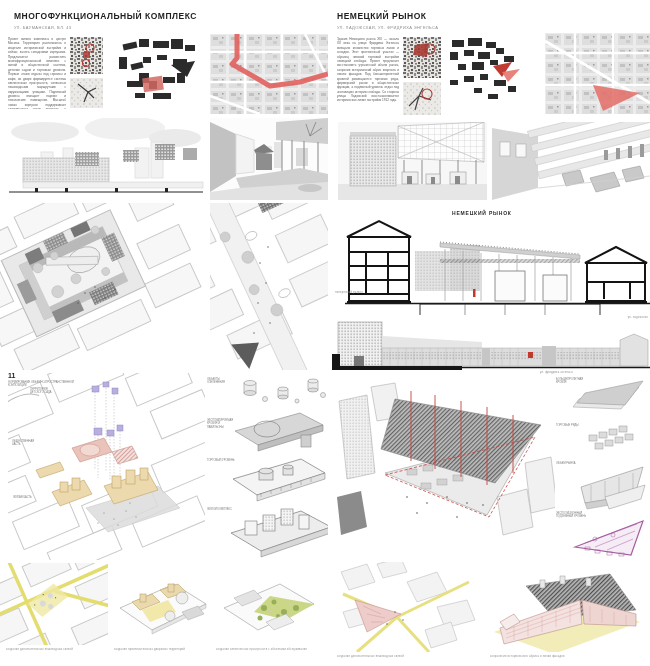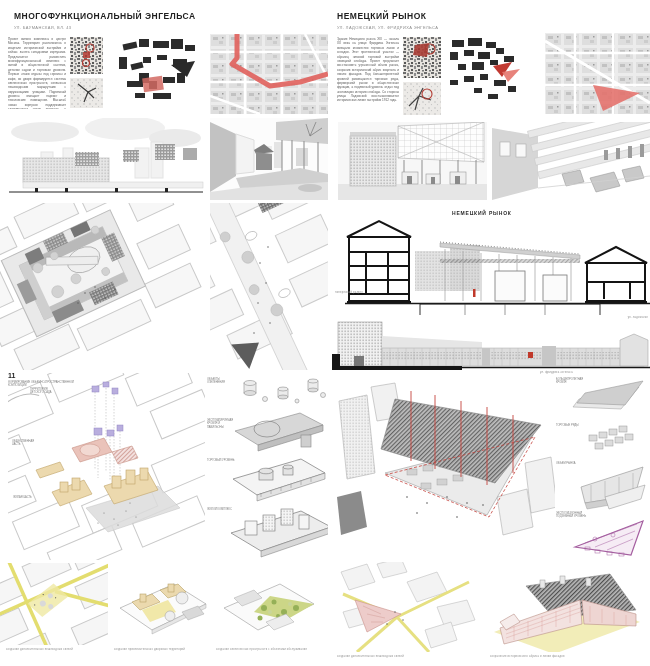--- a/index.html
+++ b/index.html
@@ -54,21 +54,21 @@
       <pattern id="p-hatch-p" width="3" height="3" patternUnits="userSpaceOnUse" patternTransform="rotate(45)">
         <rect width="3" height="3" fill="#f3e0de"></rect>
         <rect width=".9" height="3" fill="#d09b94"></rect>
       </pattern>
       <pattern id="p-grid" width="6" height="6" patternUnits="userSpaceOnUse">
         <path d="M6 0H0V6" fill="none" stroke="#b3b3b3" stroke-width=".6"></path>
       </pattern>
     </defs>
   </svg>
 
-  <div class="t-title" style="left:14px;top:11px;">МНОГОФУНКЦИОНАЛЬНЫЙ ЭНГЕЛЬСА</div>
+  <div class="t-title" style="left:14px;top:11px;">МНОГОФУНКЦИОНАЛЬНЫЙ КОМПЛЕКС</div>
   <div class="t-sub" style="left:14px;top:25px;">УЛ. БАУМАНСКАЯ, ВЛ. 43</div>
   <div class="t-body" style="left:8px;top:37px;width:58px;height:72px;overflow:hidden;">Проект жилого комплекса в центре Москвы. Территория расположена в квартале исторической застройки и сейчас занята складскими корпусами. Предлагается разместить многофункциональный комплекс с жилой и общественной частями, детским садом и торговым уровнем. Первые этажи отданы под сервисы и кафе, во дворе формируется система озелененных пространств, связанных пешеходными маршрутами с окружающими улицами. Подземный уровень вмещает паркинг и технические помещения. Масштаб новых корпусов поддерживает сложившуюся среду квартала, а эксплуатируемые кровли дополняют систему общественных пространств района.</div>
 
   <figure class="fig" style="left:70px;top:37px;width:33px;height:37px;">
     <svg viewBox="0 0 33 37">
         <rect width="33" height="37" fill="url(#p-noise)"></rect>
       <circle cx="20" cy="11" r="4" fill="none" stroke="#b23a32" stroke-width="1.2"></circle>
       <rect x="13" y="15" width="7" height="6" fill="#b23a32" opacity=".85"></rect>
       <circle cx="16" cy="26" r="3.5" fill="none" stroke="#b23a32" stroke-width="1.2"></circle>
     </svg>

